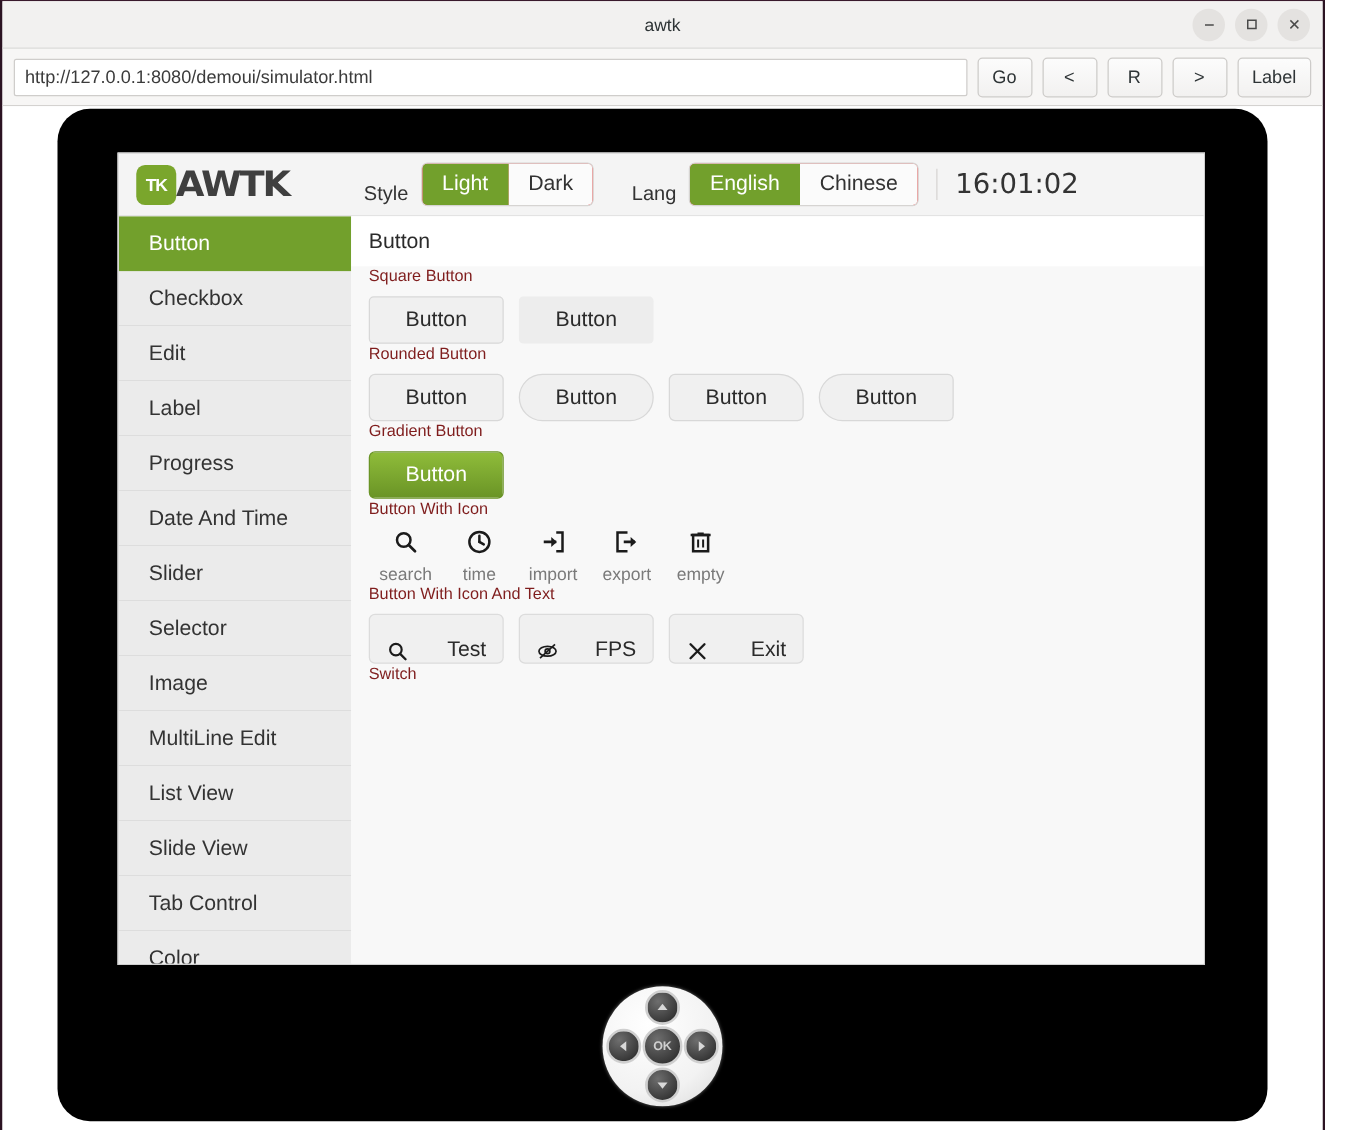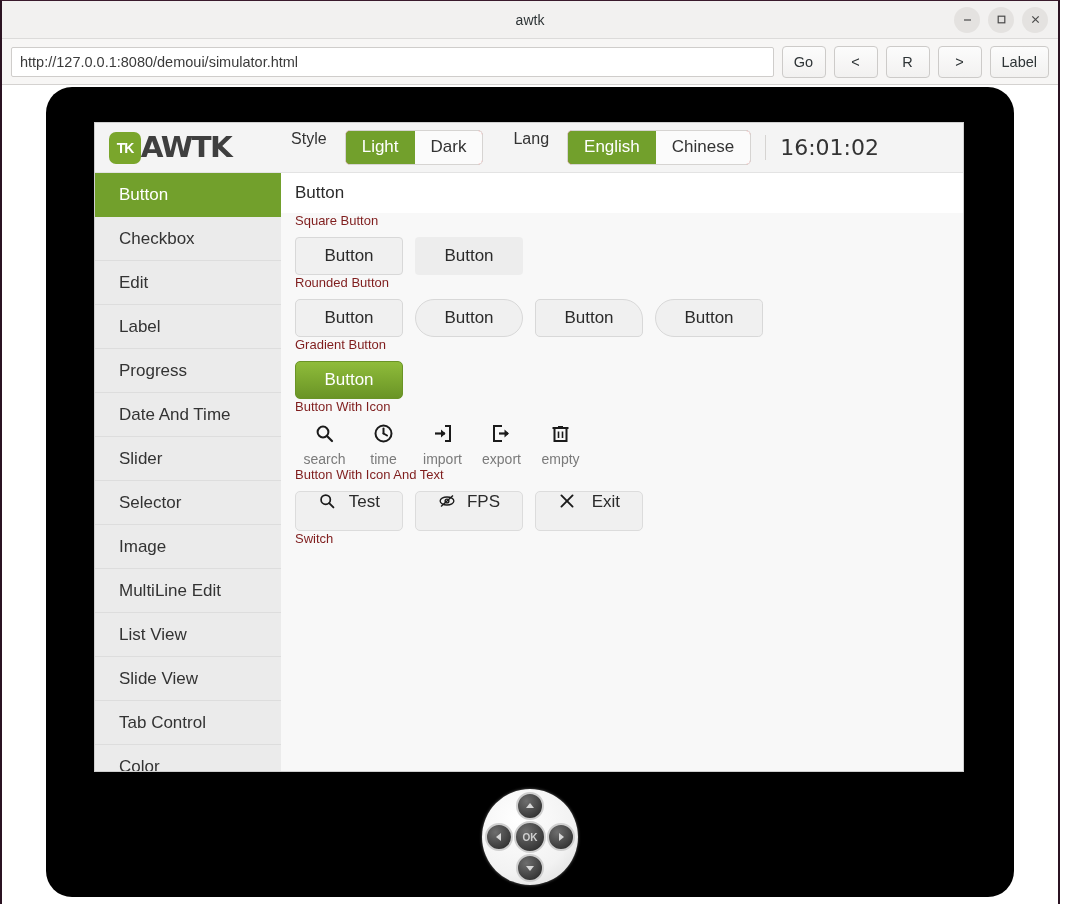--- a/index.html
+++ b/index.html
@@ -114,21 +114,21 @@
     color: #ffffff; font-size: 14px; font-weight: bold;
     letter-spacing: -1px;
   }
   .logo-text {
     font-size: 28px; font-weight: bold; color: #3f3f3f;
     letter-spacing: -1.5px;
     font-family: "DejaVu Sans", sans-serif;
     transform: scaleX(1.05);
   }
   .hdr-group {
-    display: flex; align-items: flex-start; gap: 18px;
+    display: flex; align-items: flex-end; gap: 10px;
   }
   .hdr-label { font-size: 16px; color: #333; }
   .seg {
     display: flex;
     border: 1px solid #d6d4d2;
     border-radius: 5px;
     overflow: hidden;
     background: #ef4444;
   }
   .seg-item {
@@ -236,23 +236,23 @@
     background: transparent; border: none;
   }
   .icon-btn .glyph { color: #1b1b1b; display:flex; }
   .icon-btn .cap { font-size: 14px; color: #7a7a7a; }
 
   .it-btn {
     height: 40px; width: 108px;
     background: #f0f0f0;
     border: 1px solid #dcdcdc;
     border-radius: 5px;
-    display: flex; align-items: flex-start;
+    display: flex; align-items: flex-end;
     justify-content: space-between;
-    padding: 0 22px;
+    padding: 0 13px;
     cursor: pointer;
   }
   .it-btn .glyph { color: #1b1b1b; display:flex; }
   .it-btn .lbl { font-size: 17px; color: #2b2b2b; }
 
   
   .dpad-wrap {
     position: absolute;
     left: 50%; transform: translateX(-50%);
     bottom: 12px;

